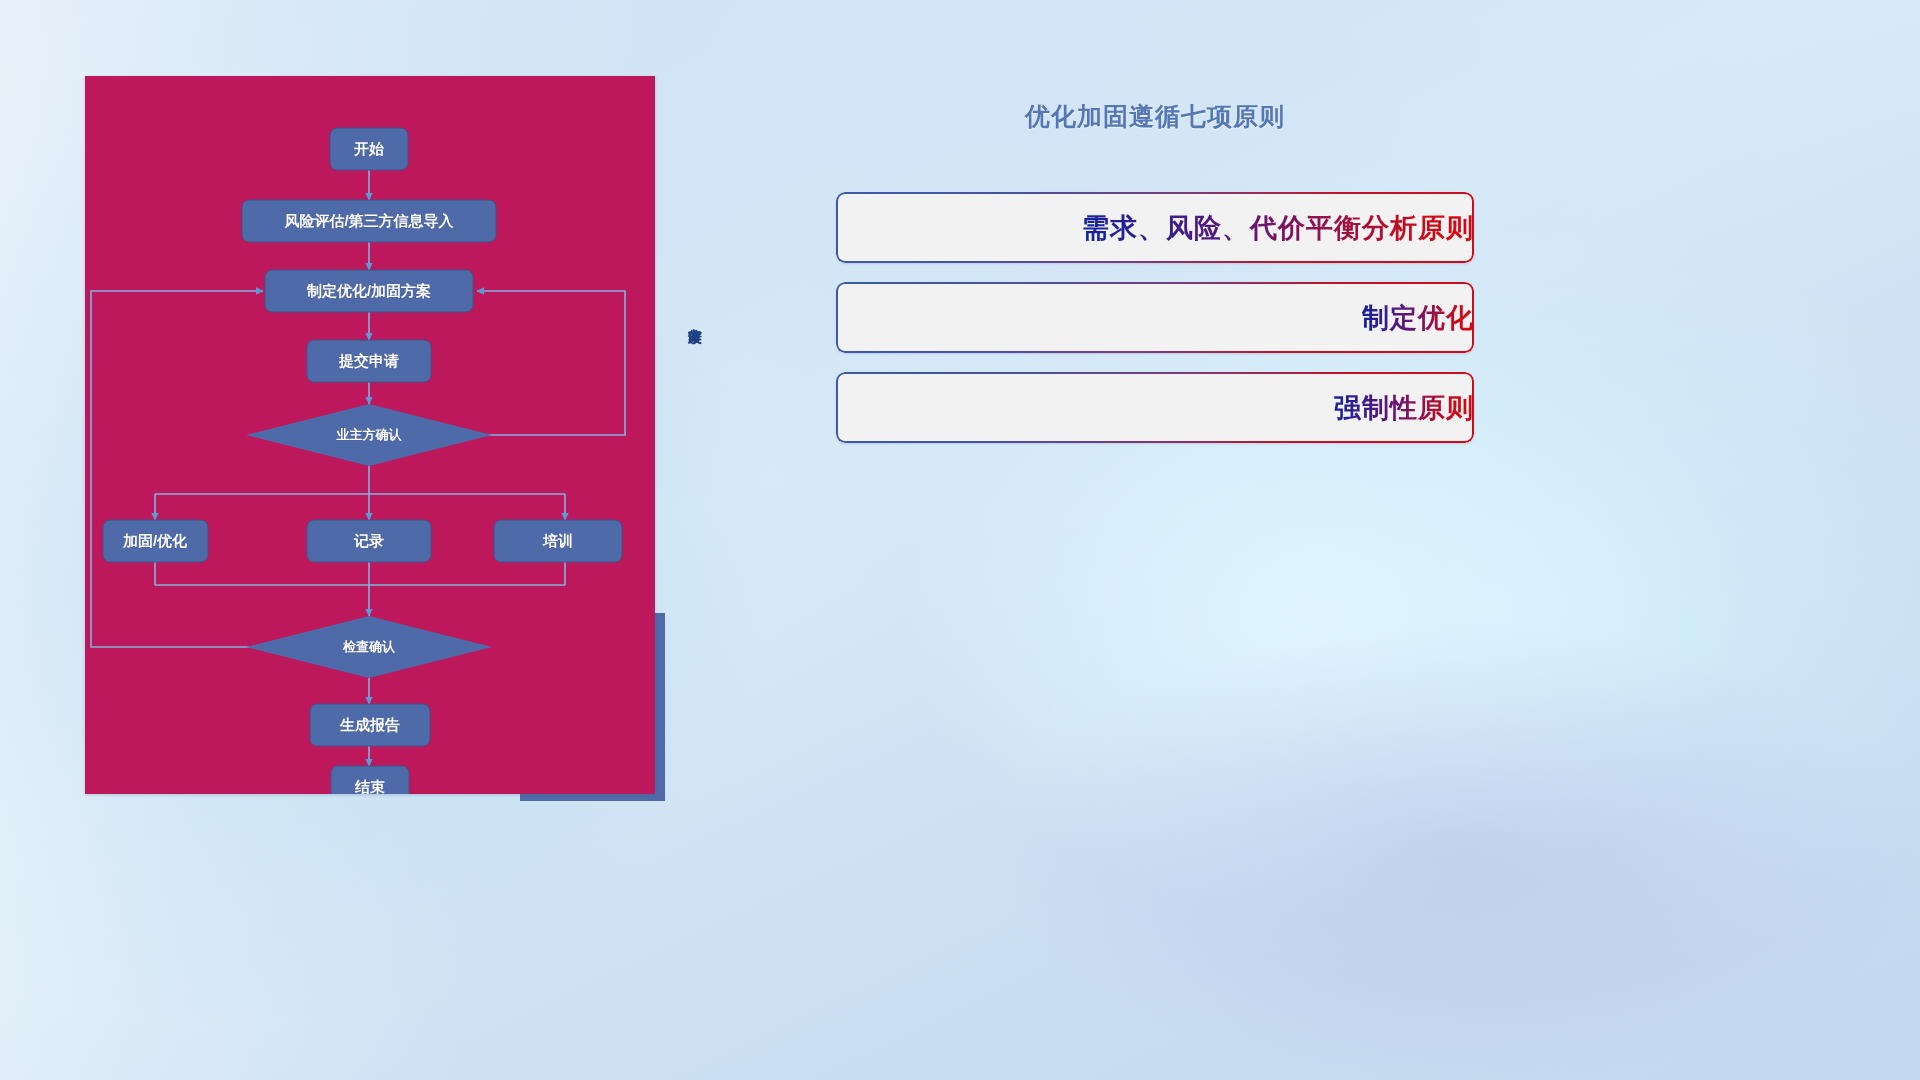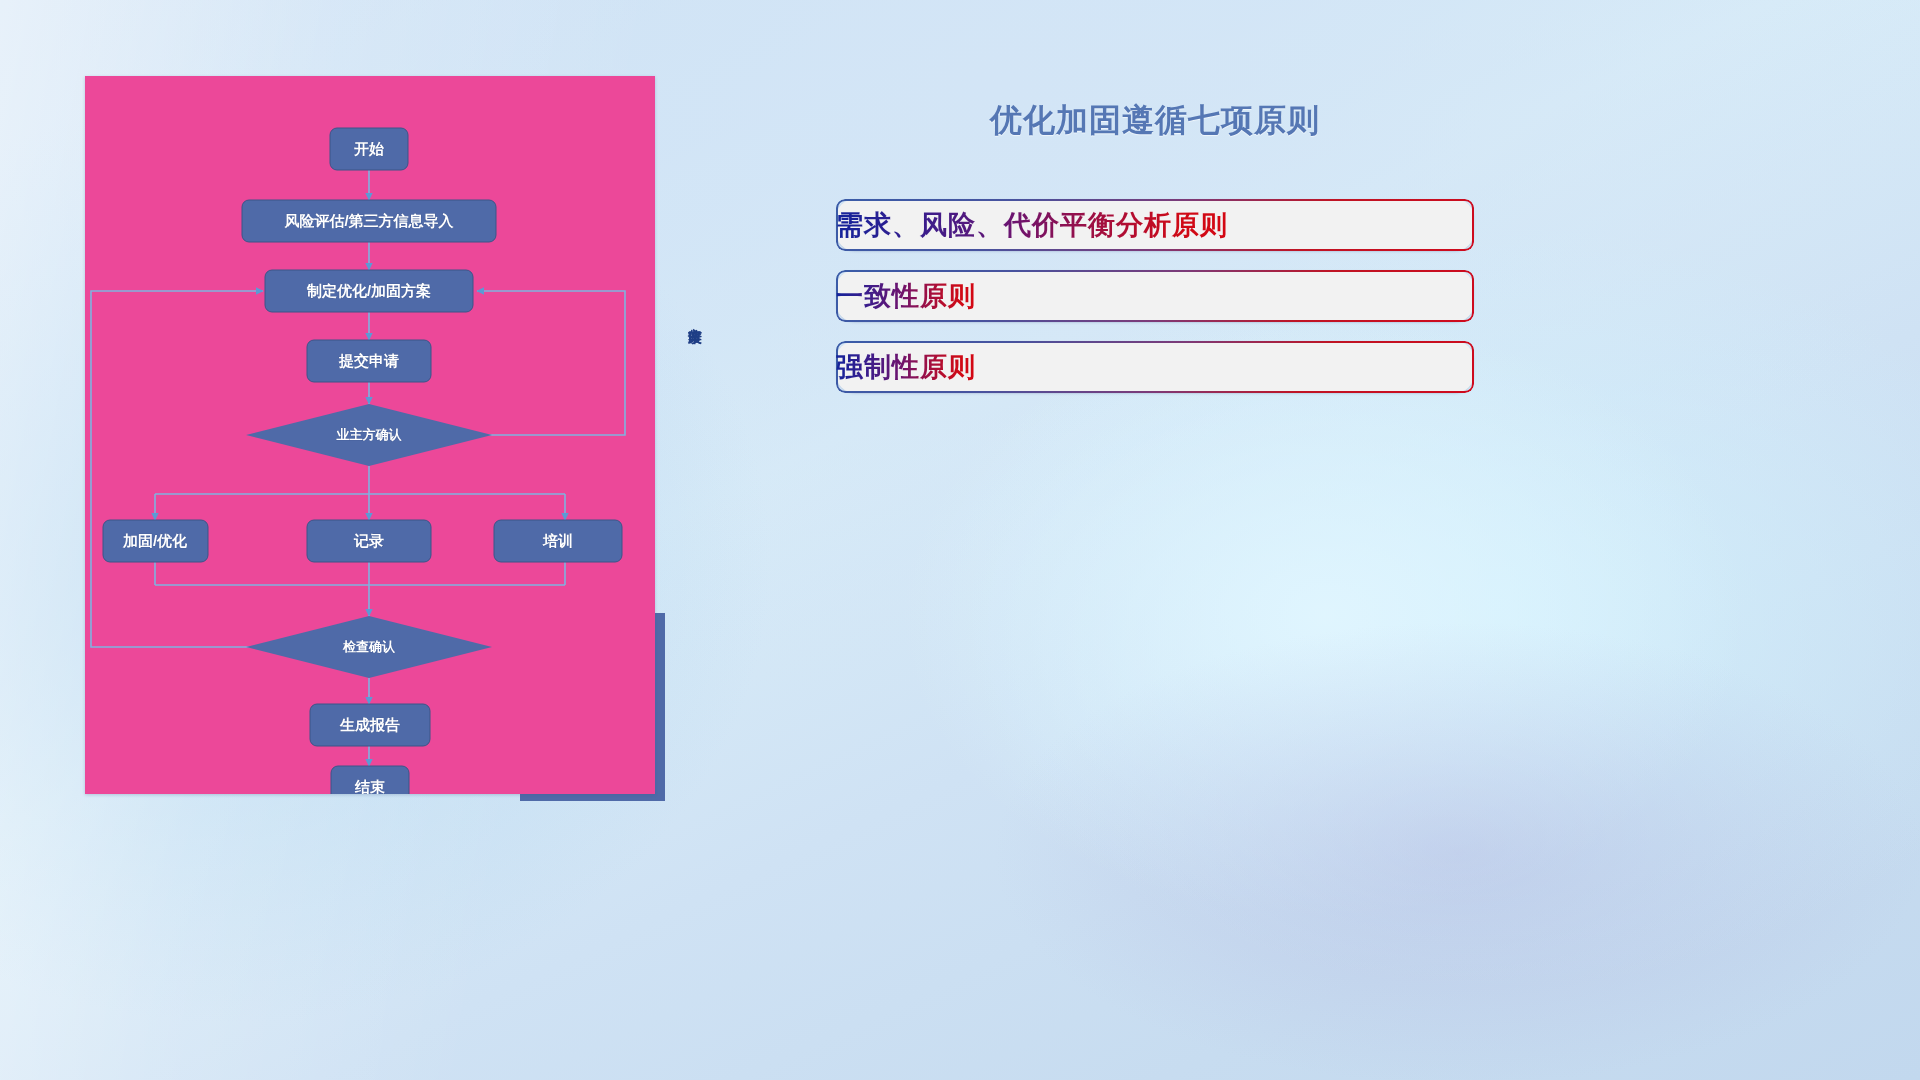--- a/index.html
+++ b/index.html
@@ -33,21 +33,21 @@
     background:radial-gradient(ellipse at center, rgba(176,178,222,.40) 0%, rgba(176,178,222,0) 66%);
   }
 
   
   #flow-wrap{ position:absolute; left:85px; top:76px; width:570px; height:718px; z-index:3; }
   #flow-shadow{
     position:absolute; left:435px; top:537px; width:145px; height:188px;
     background:#4f6aa8; z-index:2;
   }
   #flow-card{
-    position:absolute; inset:0; background:#ec4899; z-index:3;
+    position:absolute; inset:0; background:#be185d; z-index:3;
     box-shadow:0 1px 3px rgba(60,90,140,.25);
   }
   #flow-svg{ position:absolute; left:0; top:0; }
 
   .node-text{
     font-weight:bold; fill:#ffffff;
     font-family:"Liberation Sans","DejaVu Sans",sans-serif;
     text-anchor:middle; dominant-baseline:middle;
     paint-order:stroke; stroke:rgba(40,60,110,.35); stroke-width:.6px;
   }
@@ -57,32 +57,32 @@
     letter-spacing:1px;
     font-family:"Liberation Sans","DejaVu Sans",sans-serif;
     text-shadow:0 0 1px rgba(255,255,255,.6);
   }
   #vlabel-left{ left:118px; top:238px; }
   #vlabel-right{ left:603px; top:240px; }
 
   
   #panel{ position:absolute; left:836px; top:86px; width:638px; z-index:4; }
   #panel-title{
-    text-align:center; font-size:32px; font-weight:bold;
+    text-align:center; font-size:25px; font-weight:bold;
     color:#5577b4; letter-spacing:1px; line-height:1;
     padding:18px 0 4px 0;
     text-shadow:0 1px 1px rgba(255,255,255,.65);
     font-family:"Liberation Sans","DejaVu Sans",sans-serif;
   }
   #principle-list{ margin-top:59px; display:flex; flex-direction:column; gap:19px; }
 
   .pitem{
-    position:relative; height:52px; border-radius:19px;
+    position:relative; height:71px; border-radius:9px;
     background:#f2f2f2;
-    display:flex; align-items:center; justify-content:flex-start;
+    display:flex; align-items:center; justify-content:flex-end;
     box-shadow:0 1px 2px rgba(90,110,160,.22);
   }
   .pitem::before{
     content:""; position:absolute; inset:0; border-radius:9px;
     padding:2px;
     background:linear-gradient(125deg,#3a5ca8 0%,#47539f 26%,#7c3a78 52%,#c01424 74%,#cf0a1d 100%);
     -webkit-mask:linear-gradient(#000 0 0) content-box, linear-gradient(#000 0 0);
     -webkit-mask-composite:xor; mask-composite:exclude;
     pointer-events:none;
   }
@@ -226,21 +226,21 @@
   <div id="principle-list">
 
     <div class="pitem">
       <span class="pitem-label">需求、风险、代价平衡分析原则</span>
     </div>
 
 
 
 
     <div class="pitem">
-      <span class="pitem-label">一致性原则</span>
+      <span class="pitem-label">制定优化</span>
     </div>
 
     <div class="pitem">
       <span class="pitem-label">强制性原则</span>
     </div>
 
 
   </div>
 </div>
 

